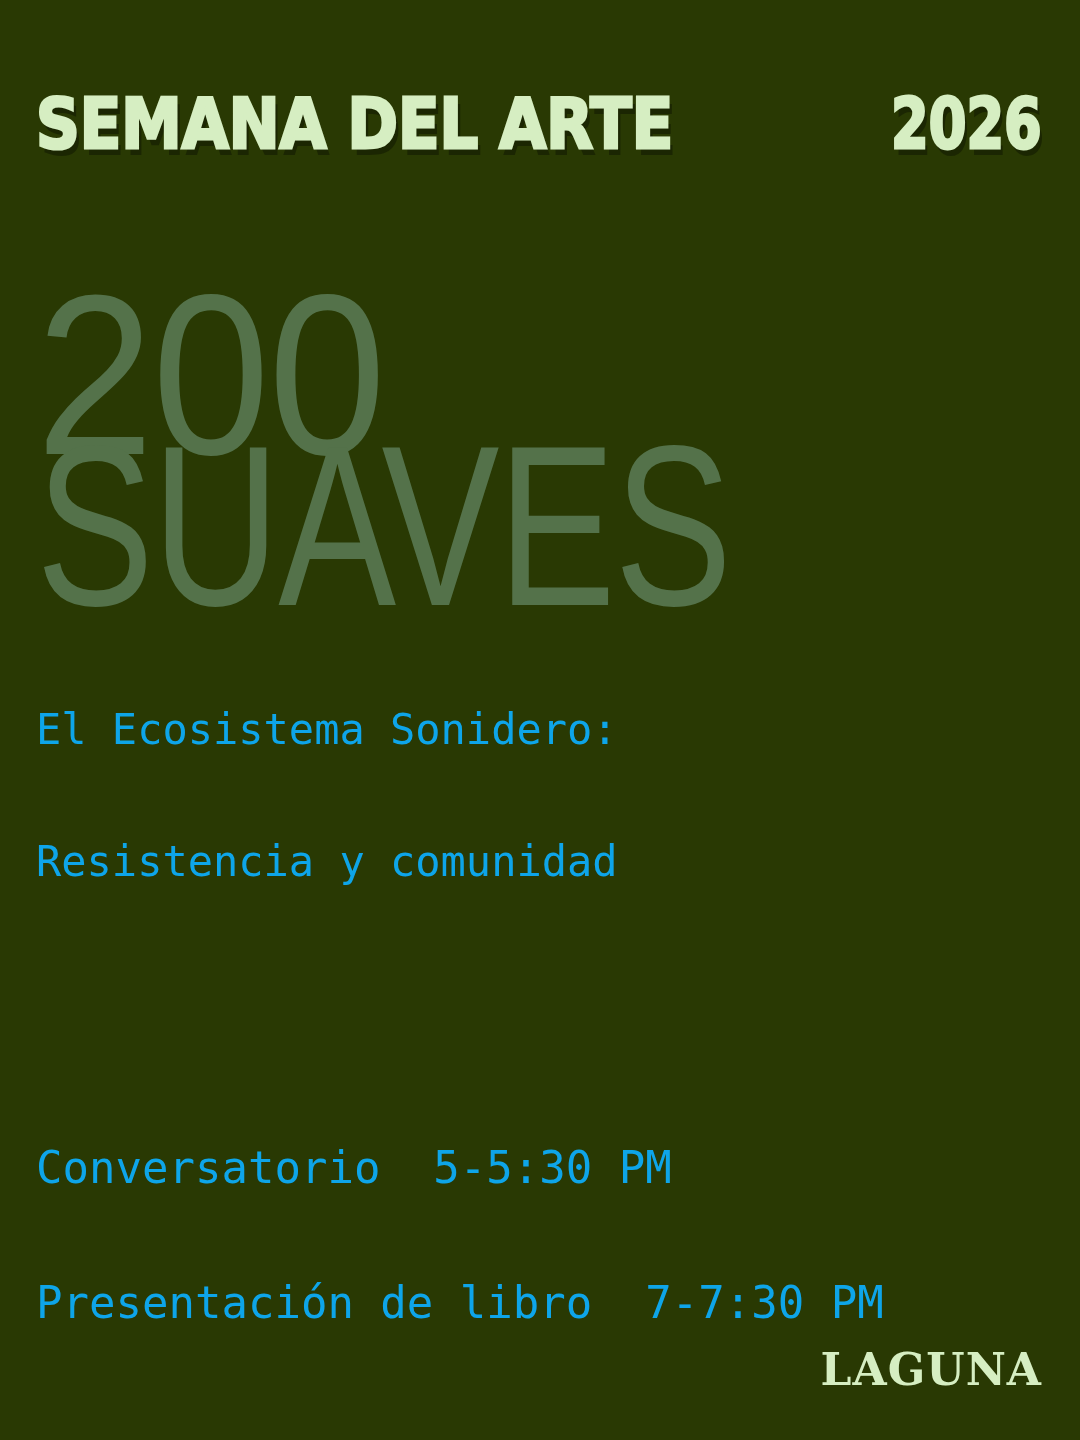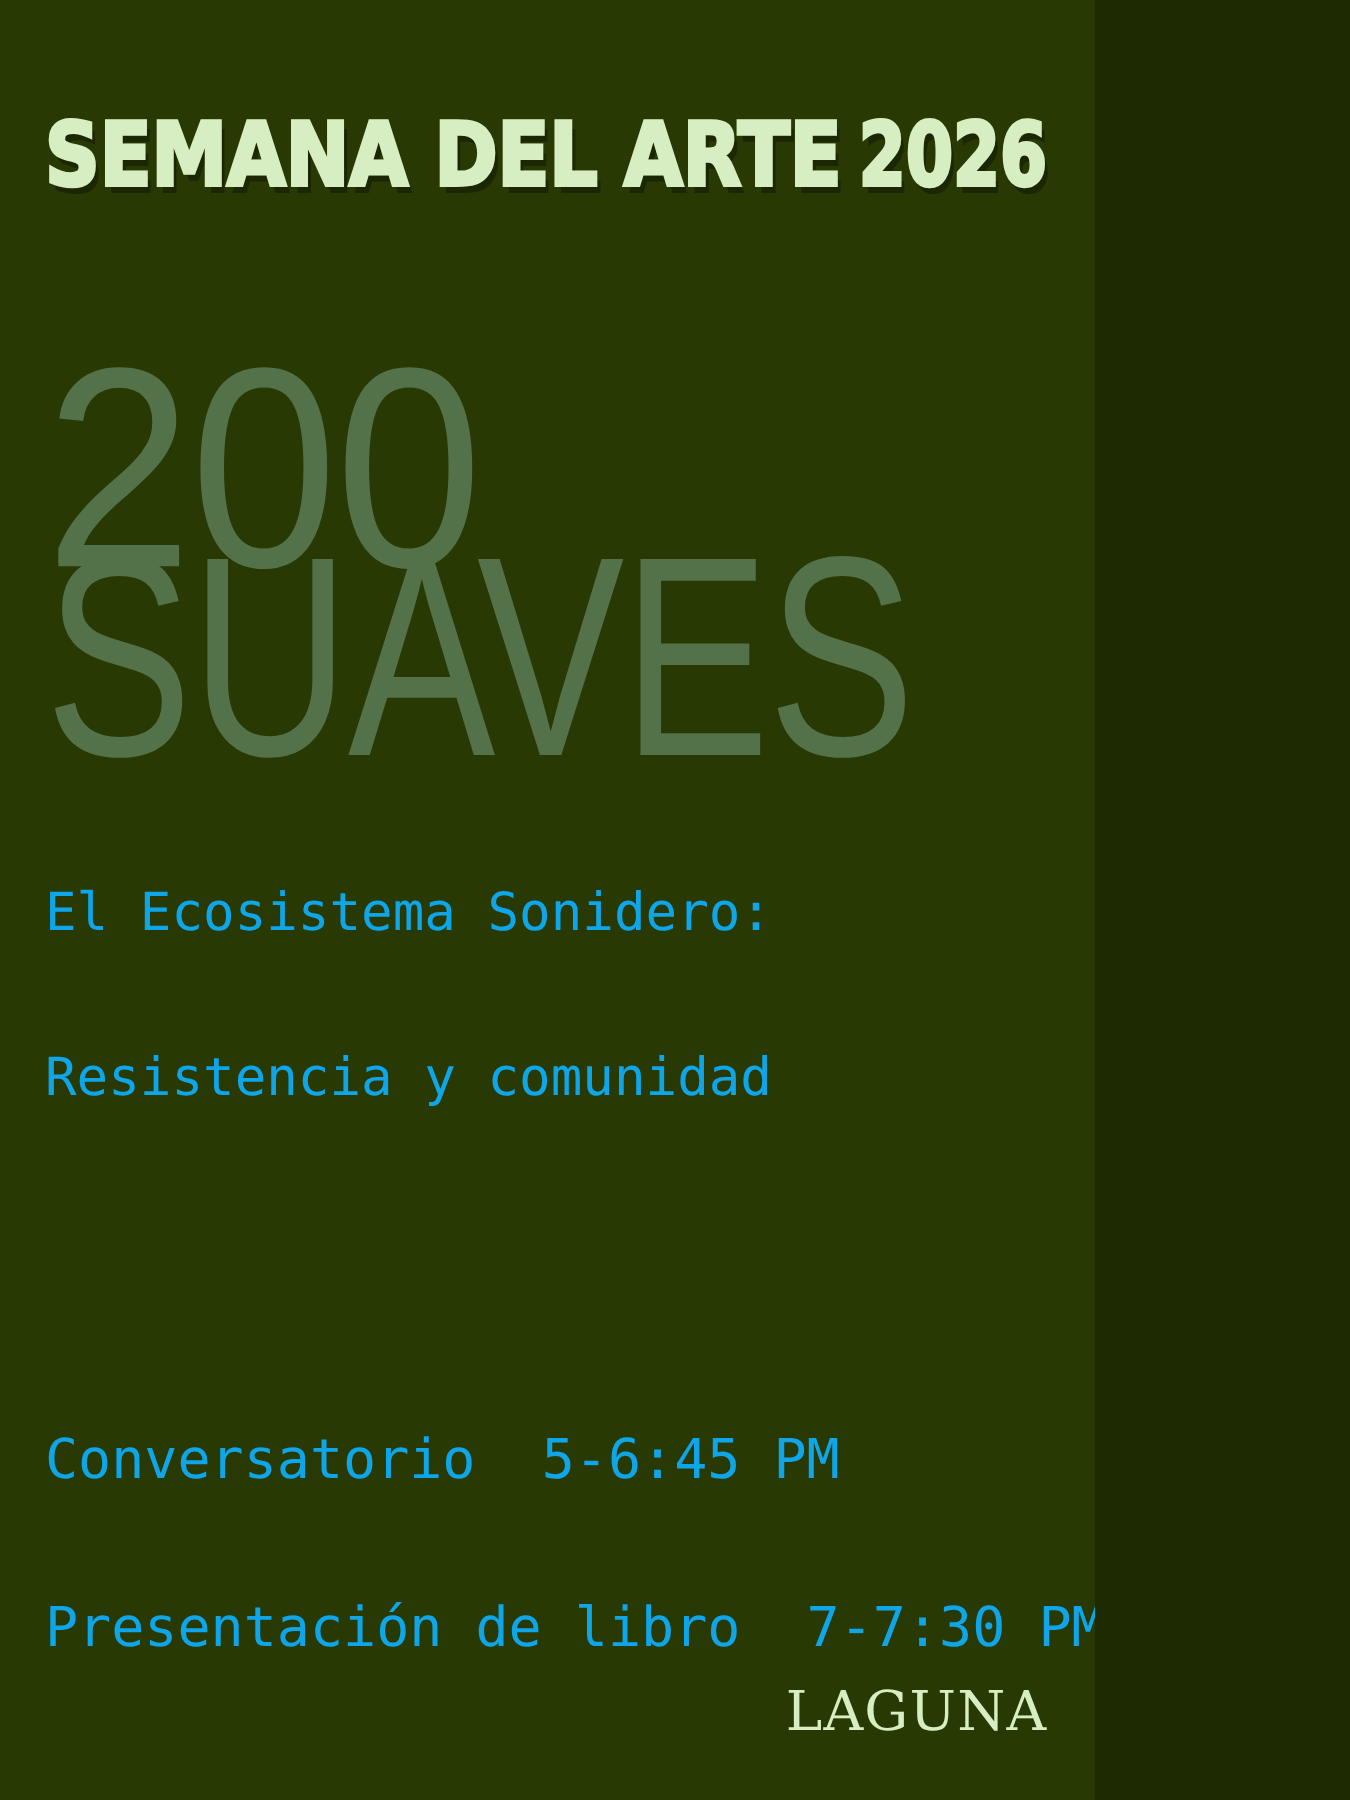--- a/index.html
+++ b/index.html
@@ -1,19 +1,19 @@
 <!DOCTYPE html>
 <html><head>
 <meta charset="utf-8">
 <style>
   * { margin: 0; padding: 0; box-sizing: border-box; }
   html, body { background: #1d2a02; }
   .poster {
     position: relative;
-    width: 876px;
+    width: 1080px;
     height: 1440px;
     background: #293903;
     overflow: hidden;
     font-family: "Liberation Sans", sans-serif;
     padding-left: 18px;
   }
   
   .display {
     position: absolute;
     color: #d6eec2;
@@ -71,21 +71,21 @@
     top: 920px;
     font-size: 44px;
     line-height: 45px;
   }
   
   .brand {
     position: absolute;
     right: 38px;
     top: 1348px;
     font-family: "DejaVu Serif", "Liberation Serif", serif;
-    font-weight: normal;
+    font-weight: bold;
     font-size: 44px;
     line-height: 1;
     letter-spacing: 1px;
     color: #d6eec2;
     white-space: nowrap;
   }
 </style>
 </head>
 <body>
 
@@ -100,21 +100,21 @@
   <div class="hero-line hero-2">SUAVES</div>
 
   <div class="subtitle mono">
     <div>El Ecosistema Sonidero:</div>
     <div>Resistencia y comunidad</div>
   </div>
 
   <div class="schedule mono">
 
     <div class="day-block">
-      <div>Conversatorio  5-6:45 PM</div>
+      <div>Conversatorio  5-5:30 PM</div>
       <div>Presentación de libro  7-7:30 PM</div>
     </div>
 
     
 
     
 
   </div>
 
   <div class="brand">LAGUNA</div>

